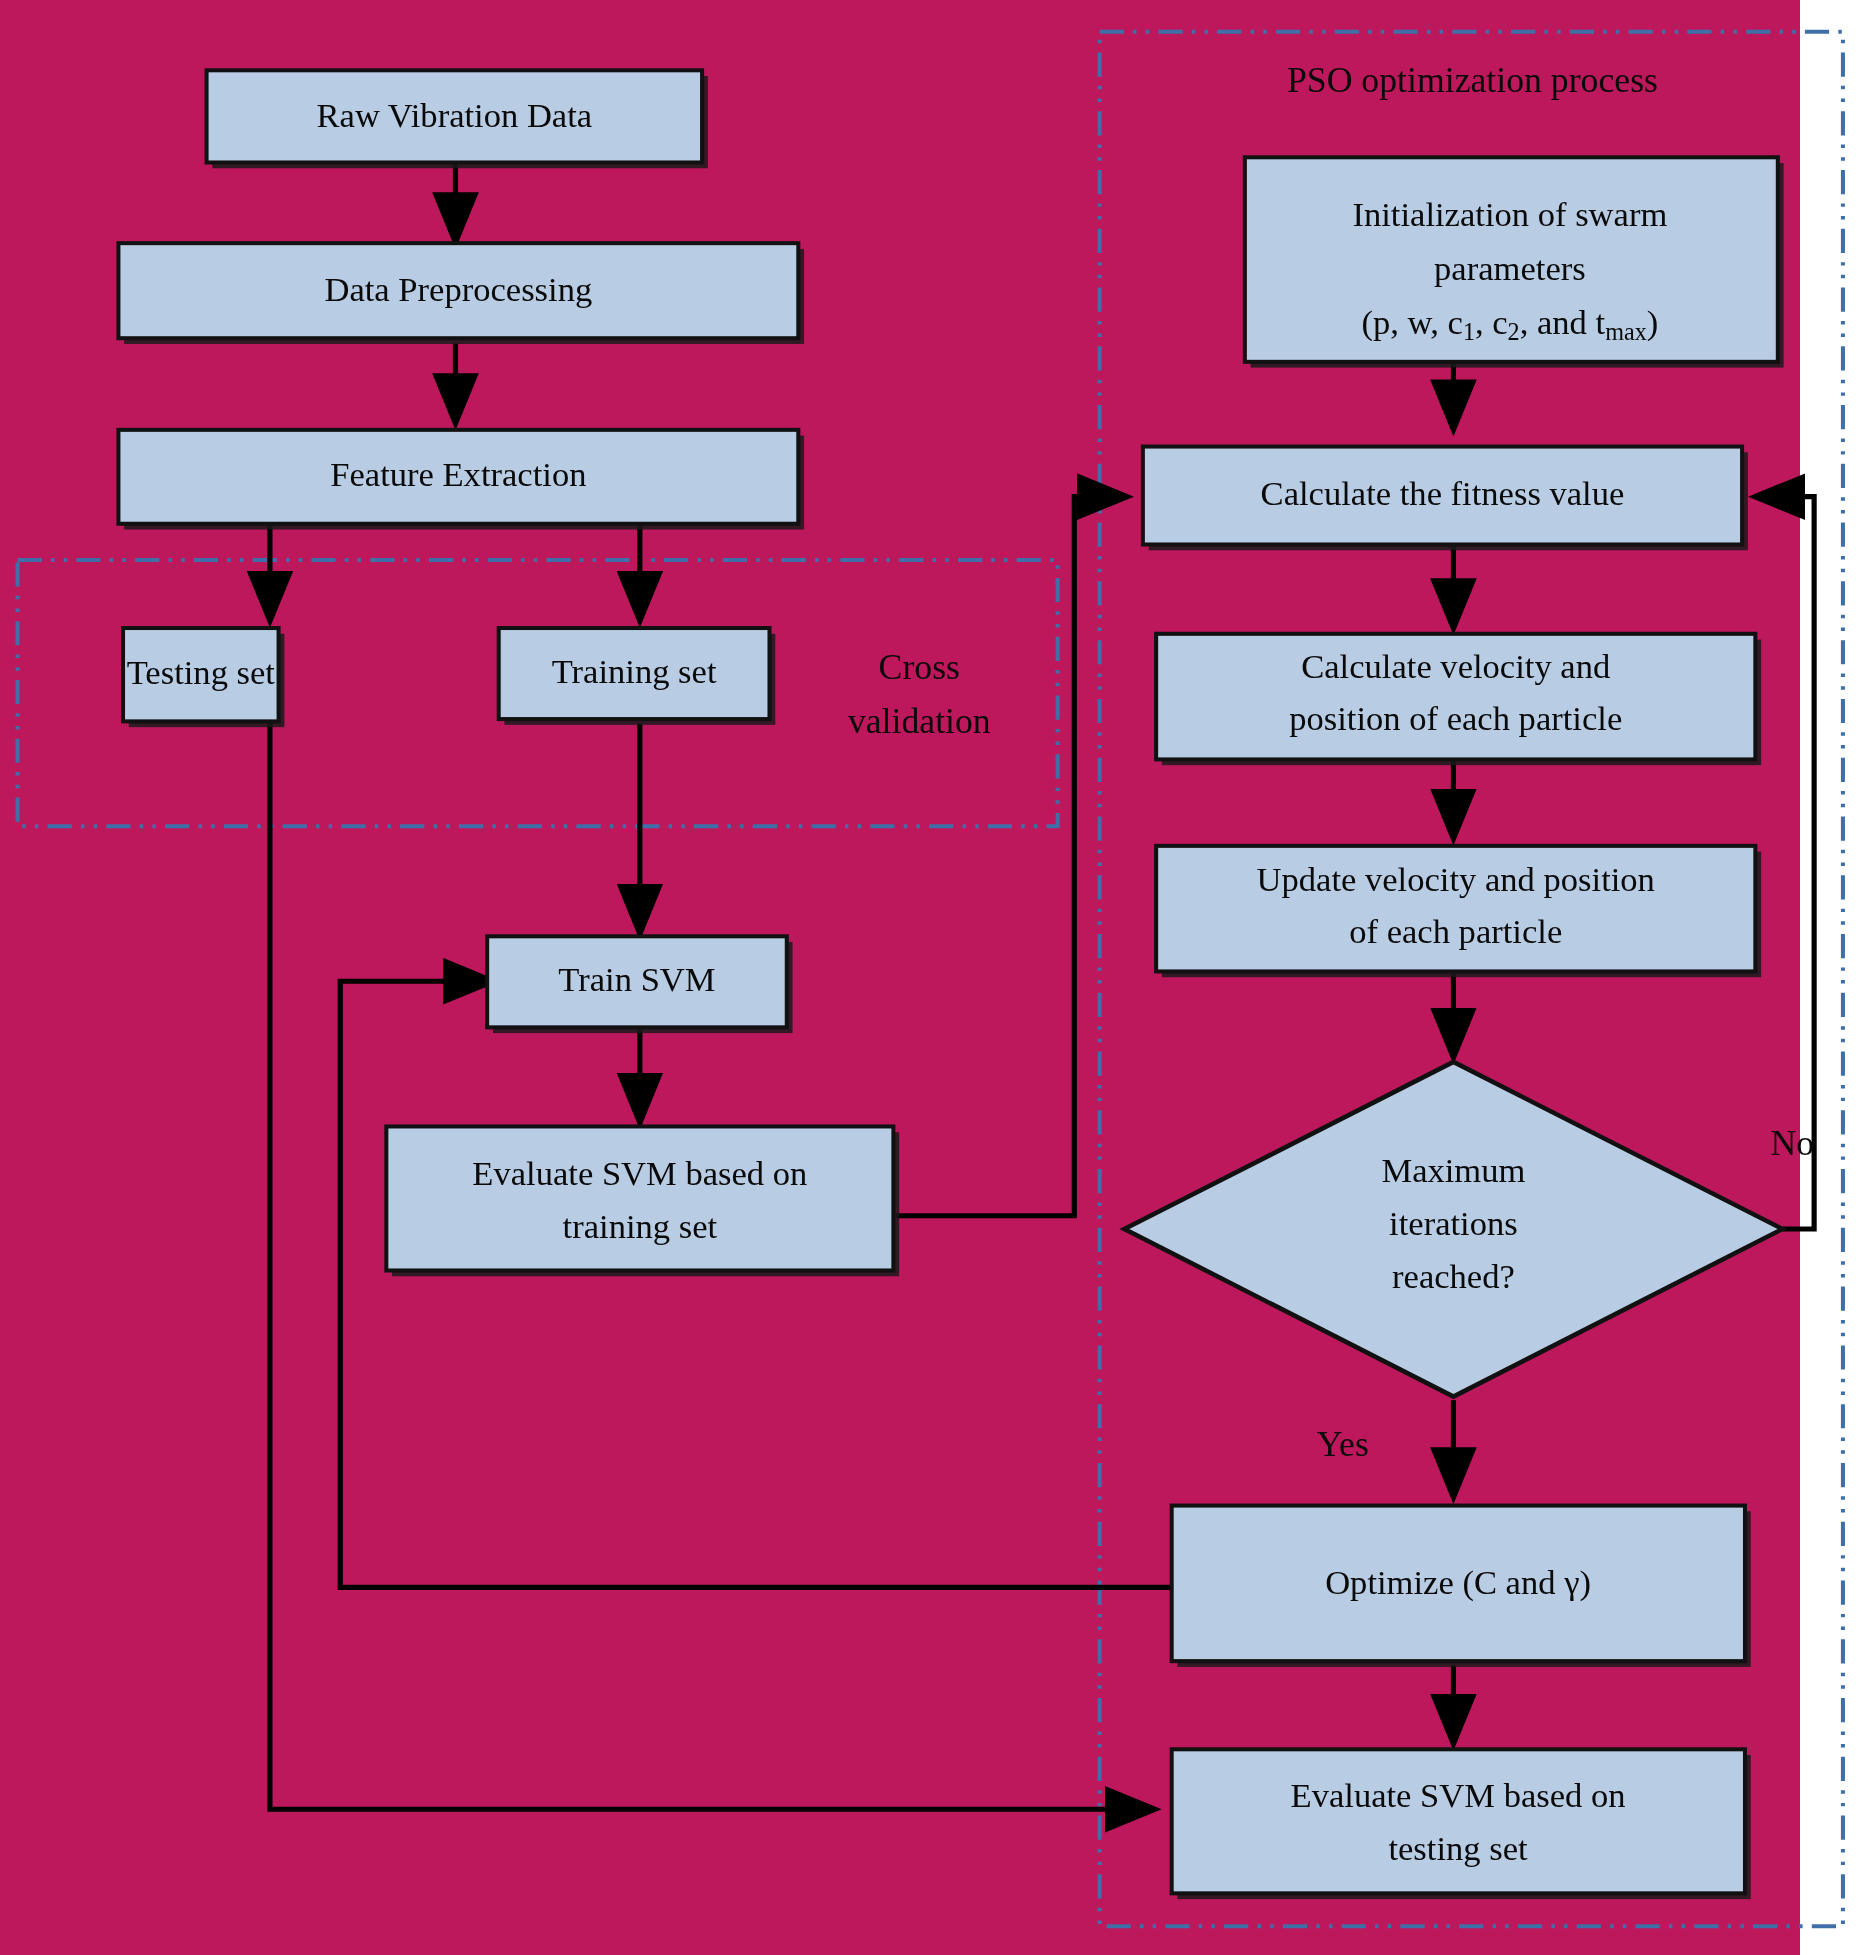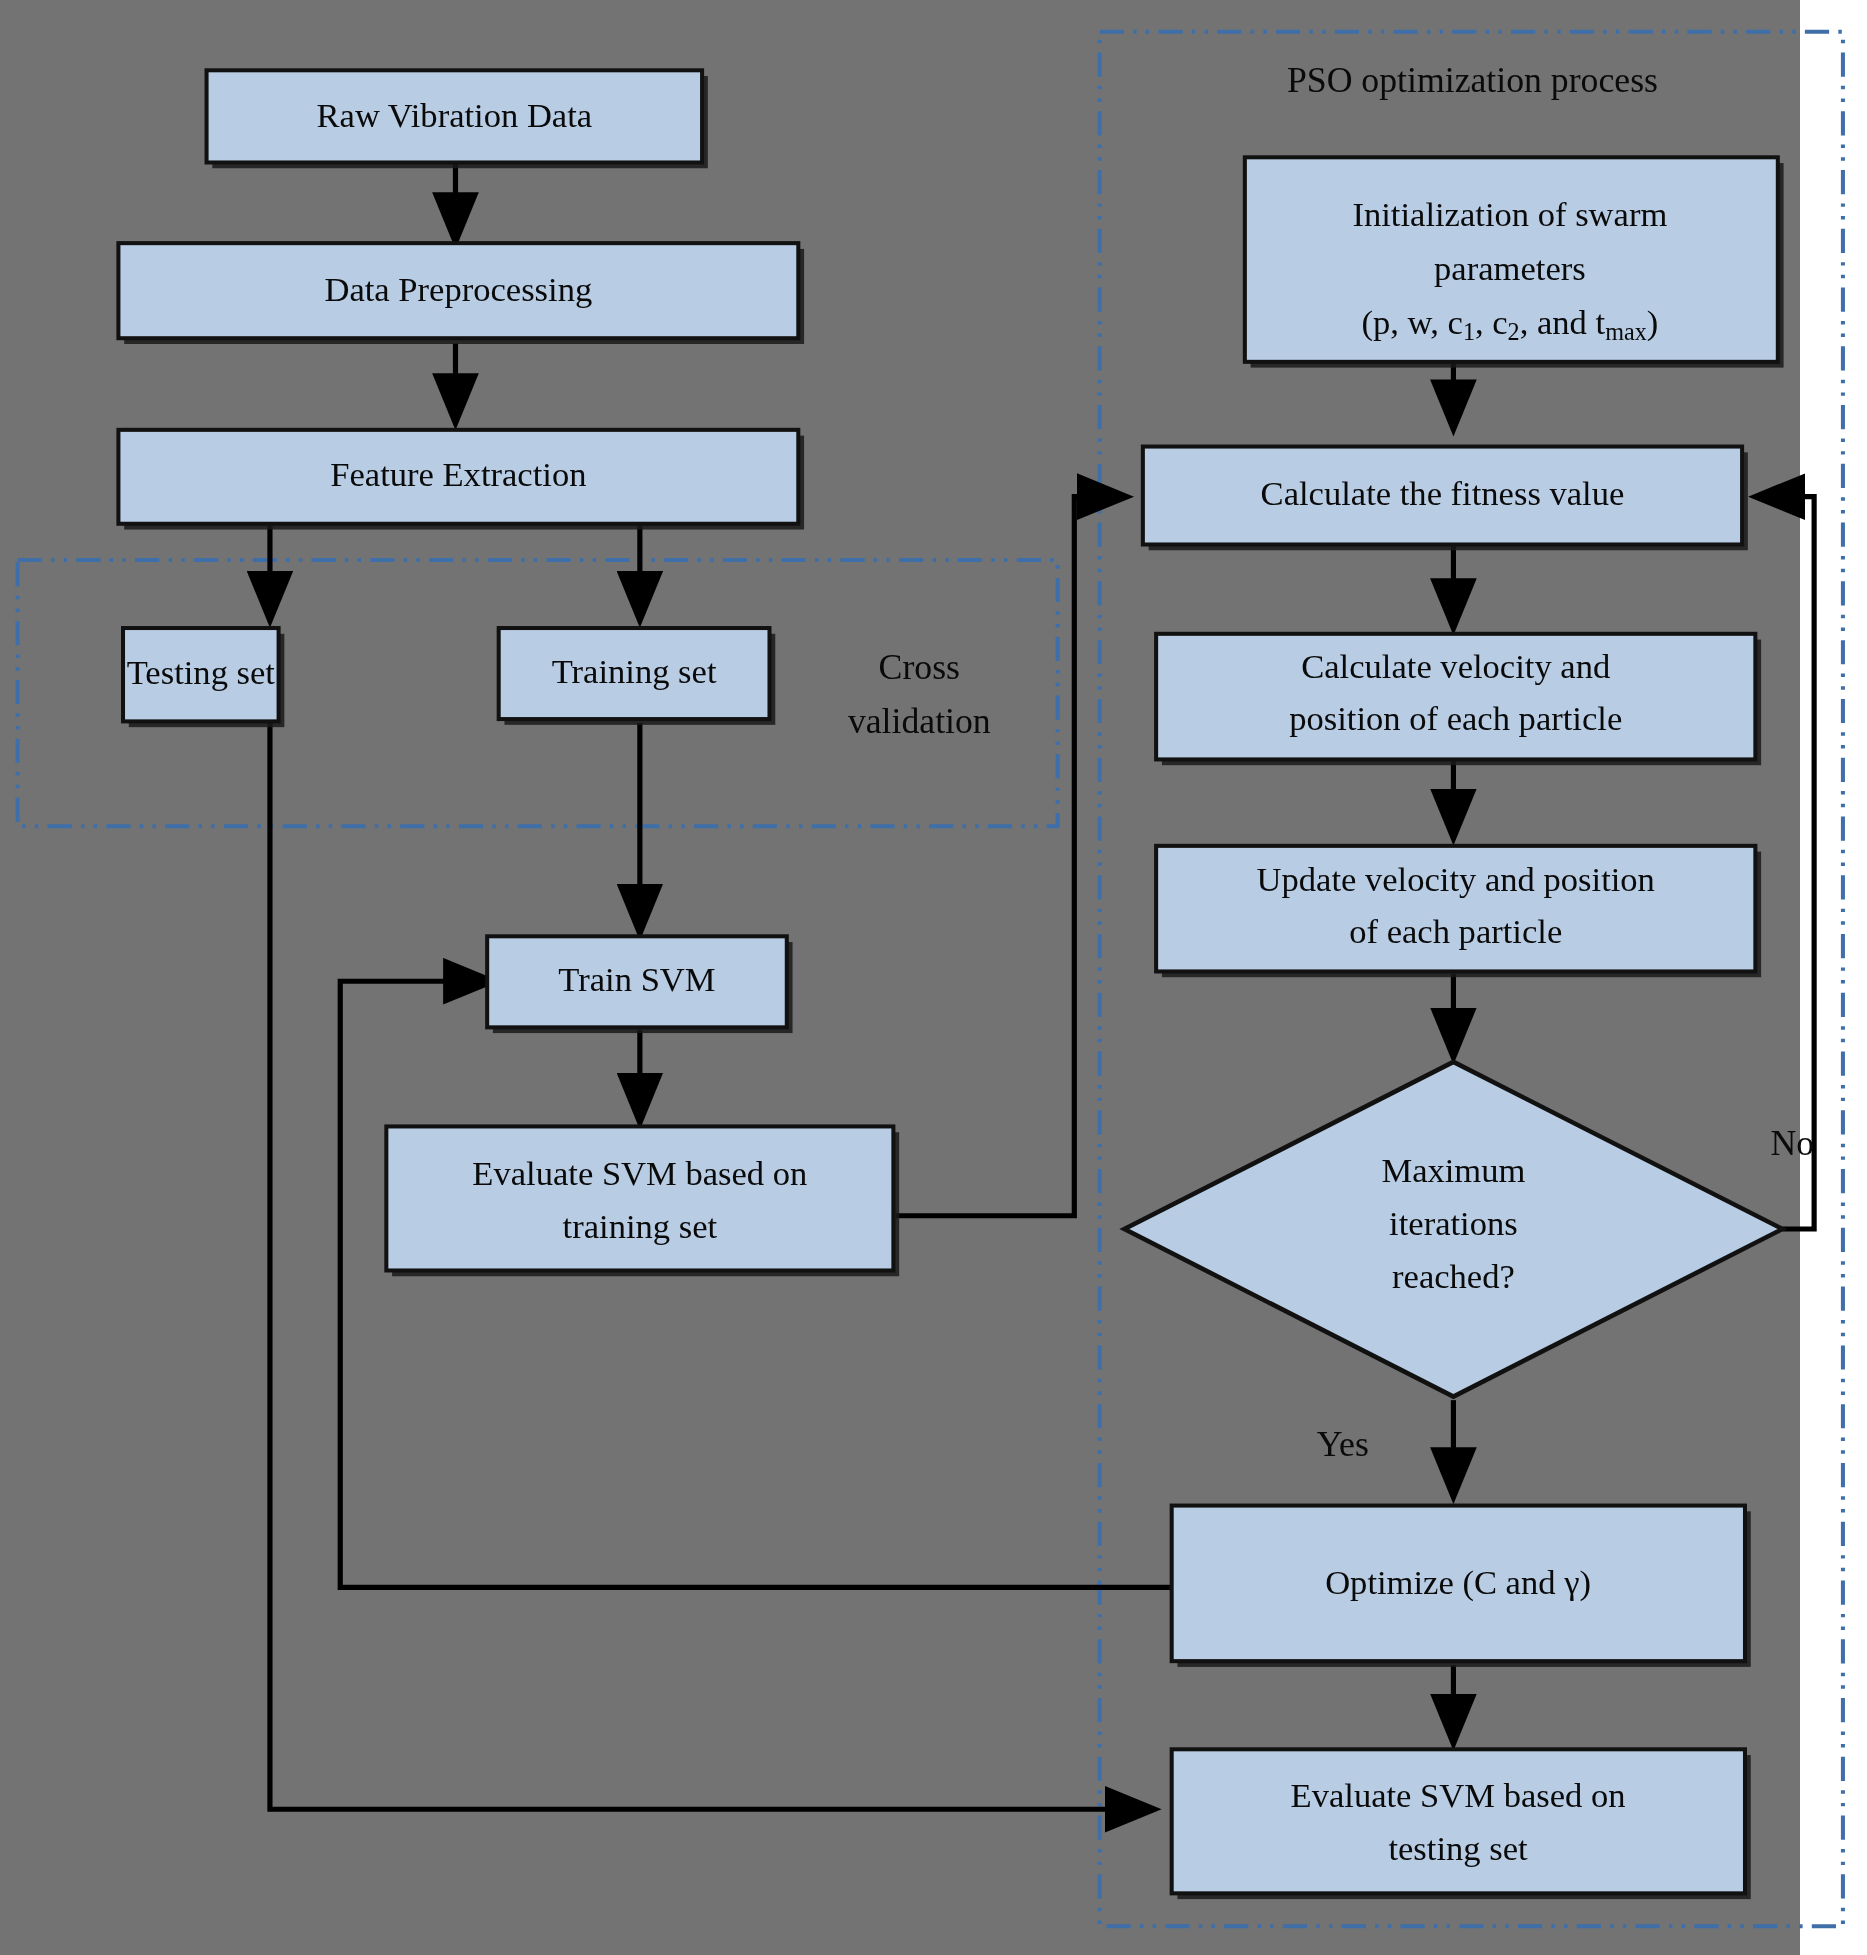--- a/index.html
+++ b/index.html
@@ -1,21 +1,21 @@
 <!DOCTYPE html>
 <html style="font-size:9.2px"><head>
 <meta charset="utf-8">
 <style>
   html,body{margin:0;padding:0;background:#ffffff;}
   body{
     width:1868px;height:1955px;
     font-family:"Liberation Serif", serif;
     overflow:hidden;
   }
-  #stage{position:relative;width:1800px;height:1955px;background:#737373;}
+  #stage{position:relative;width:1800px;height:1955px;background:#be185d;}
   svg#flow{position:absolute;left:0;top:0;width:1868px;height:1955px;display:block;}
   .nodebox{fill:#b8cce4;stroke:#111111;stroke-width:7;}
   .nodeshadow{fill:#1a1a1a;opacity:.85;}
   .diamond{fill:#b8cce4;stroke:#111111;stroke-width:8;stroke-linejoin:miter;}
   .conn{stroke:#000000;stroke-width:9;fill:none;stroke-linecap:butt;stroke-linejoin:miter;}
   .arrowhead{fill:#000000;}
   .dashbox{fill:none;stroke:#3f6fa8;stroke-width:7;stroke-dasharray:42 16 6 16 6 16;}
   .nodetext{font-family:"Liberation Serif", serif;font-size:60px;fill:#0a0a0a;text-anchor:middle;dominant-baseline:middle;}
   .freetext{font-family:"Liberation Serif", serif;font-size:62px;fill:#0a0a0a;text-anchor:middle;dominant-baseline:middle;}
   .sub{font-size:42px;}

